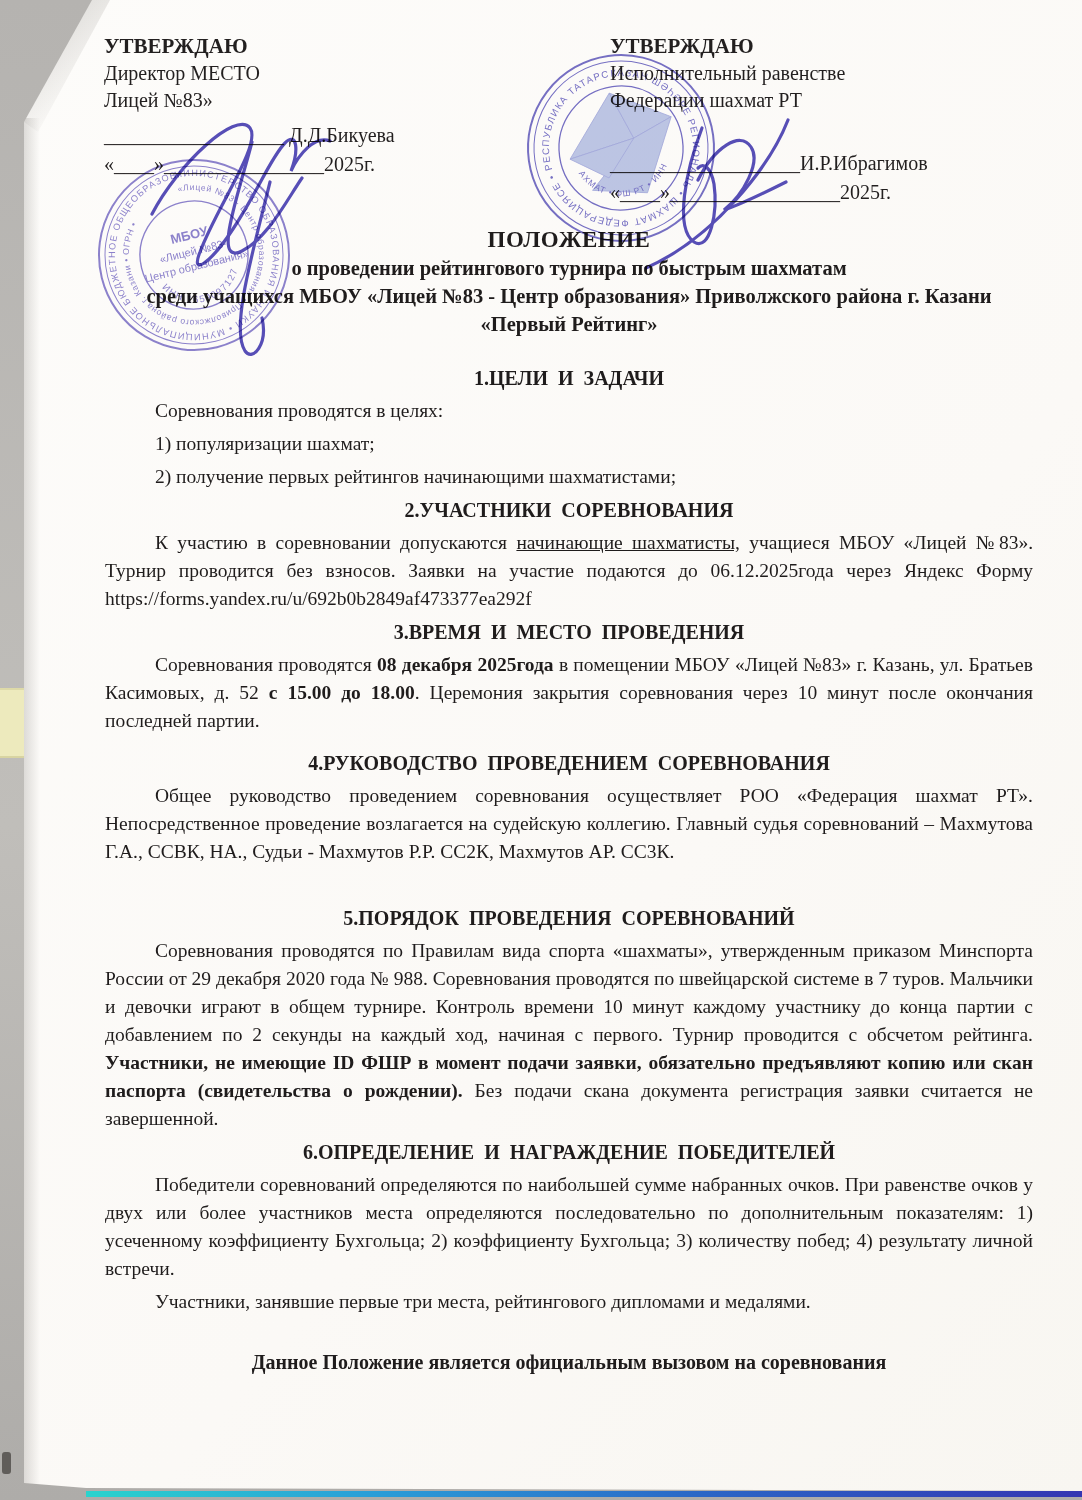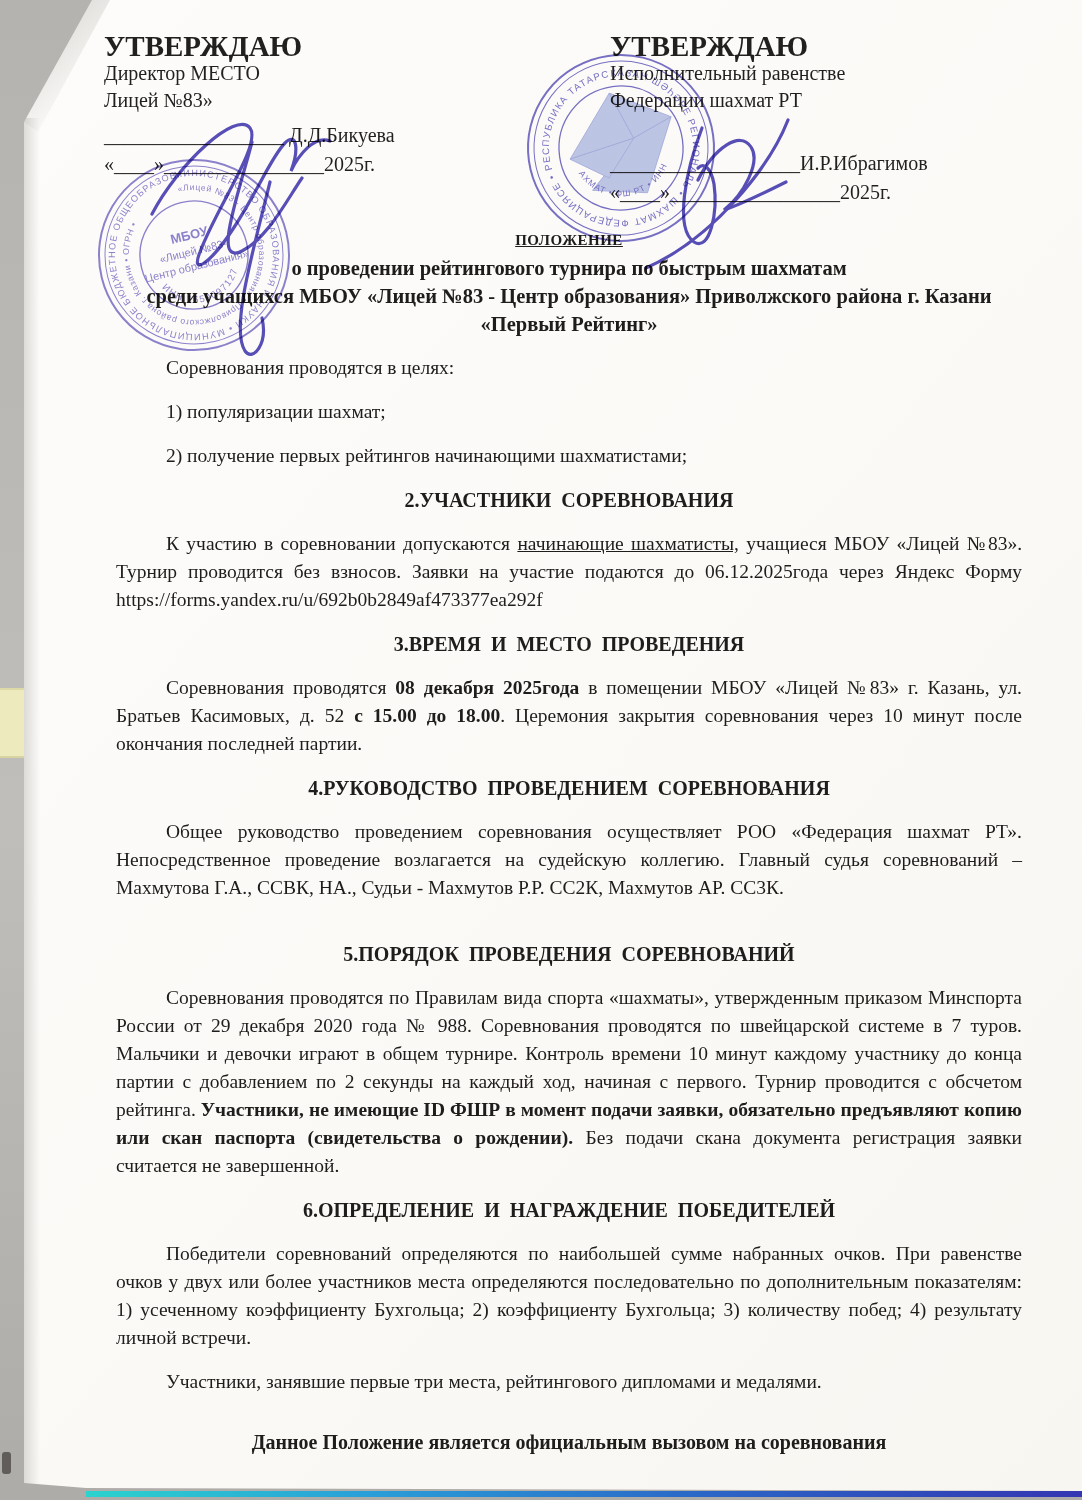--- a/index.html
+++ b/index.html
@@ -17,33 +17,33 @@
   }
   .edge-shadow{position:absolute;left:24px;top:118px;bottom:16px;width:16px;pointer-events:none;
     background:linear-gradient(90deg,rgba(95,90,84,.20),rgba(0,0,0,0));}
   .corner-shadow{position:absolute;left:24px;top:0;width:86px;height:132px;pointer-events:none;
     clip-path:polygon(66px 0,86px 0,14px 132px,0 122px);
     background:linear-gradient(135deg,rgba(110,105,98,.30),rgba(0,0,0,0) 75%);}
   .scan-line{position:absolute;left:86px;right:0;top:1491px;height:6px;
     background:linear-gradient(90deg,#2bd3cd,#2a9fd8 28%,#2b66c6 62%,#3436b2 100%);}
 
   .appr{position:absolute;font-size:20px;line-height:27px;color:#221f1f;}
-  .appr .t{font-weight:bold;font-size:29px;}
+  .appr .t{font-weight:bold;font-size:21px;}
   .appr-left{left:104px;top:33px;width:420px;}
   .appr-right{left:610px;top:33px;width:440px;}
   .sign-row{margin-top:8px;}
   .appr-right .sign-row{margin-top:36px;}
   .date-row{margin-top:2px;}
 
   .doc{position:absolute;left:100px;width:938px;top:226px;font-size:19.5px;line-height:28px;color:#1f1c1c;}
   .title-block{text-align:center;font-weight:bold;}
-  .doc-type{font-size:15px;letter-spacing:.5px;text-decoration:underline;}
+  .doc-type{font-size:23px;letter-spacing:.5px;}
   .title-line{font-size:20.5px;}
   .sec-h{text-align:center;font-weight:bold;font-size:20px;white-space:pre-wrap;}
-  .p{margin:16px;}
+  .p{margin:5px;}
   .ind{text-indent:50px;}
   .just{text-align:justify;}
   .b{font-weight:bold;}
   .u{text-decoration:underline;}
   .h1{margin-top:26px}.h2{margin-top:4px}.h3{}
   .h4{margin-top:14px}.h5{margin-top:38px}.h6{margin-top:3px}
   .footer-line{margin-top:32px;text-align:center;font-weight:bold;font-size:20px;}
 
   .stamp{position:absolute;mix-blend-mode:multiply;pointer-events:none;}
   .stamp-left{left:94px;top:155px;width:200px;height:200px;color:#7468c6;opacity:.82;transform:rotate(-14deg);}
@@ -79,20 +79,21 @@
 
   <div class="doc">
     <div class="title-block">
       <div class="doc-type">ПОЛОЖЕНИЕ</div>
       <div class="title-line">о проведении рейтингового турнира по быстрым шахматам</div>
       <div class="title-line">среди учащихся МБОУ «Лицей №83 - Центр образования» Приволжского района г. Казани</div>
       <div class="title-line">«Первый Рейтинг»</div>
     </div>
 
     <div>
+      <div class="sec-h h1">1.ЦЕЛИ  И  ЗАДАЧИ</div>
       <p class="p ind"><span>Соревнования проводятся в целях:</span></p>
       <p class="p ind"><span>1) популяризации  шахмат;</span></p>
       <p class="p ind"><span>2) получение первых рейтингов начинающими шахматистами;</span></p>
     </div>
 
     <div>
       <div class="sec-h h2">2.УЧАСТНИКИ  СОРЕВНОВАНИЯ</div>
       <p class="p ind just"><span>К  участию  в  соревновании  допускаются </span><span class="u">начинающие шахматисты,</span><span> учащиеся МБОУ «Лицей №83». Турнир проводится без взносов. Заявки на участие подаются до 06.12.2025года через Яндекс Форму https://forms.yandex.ru/u/692b0b2849af473377ea292f</span></p>
     </div>
 

